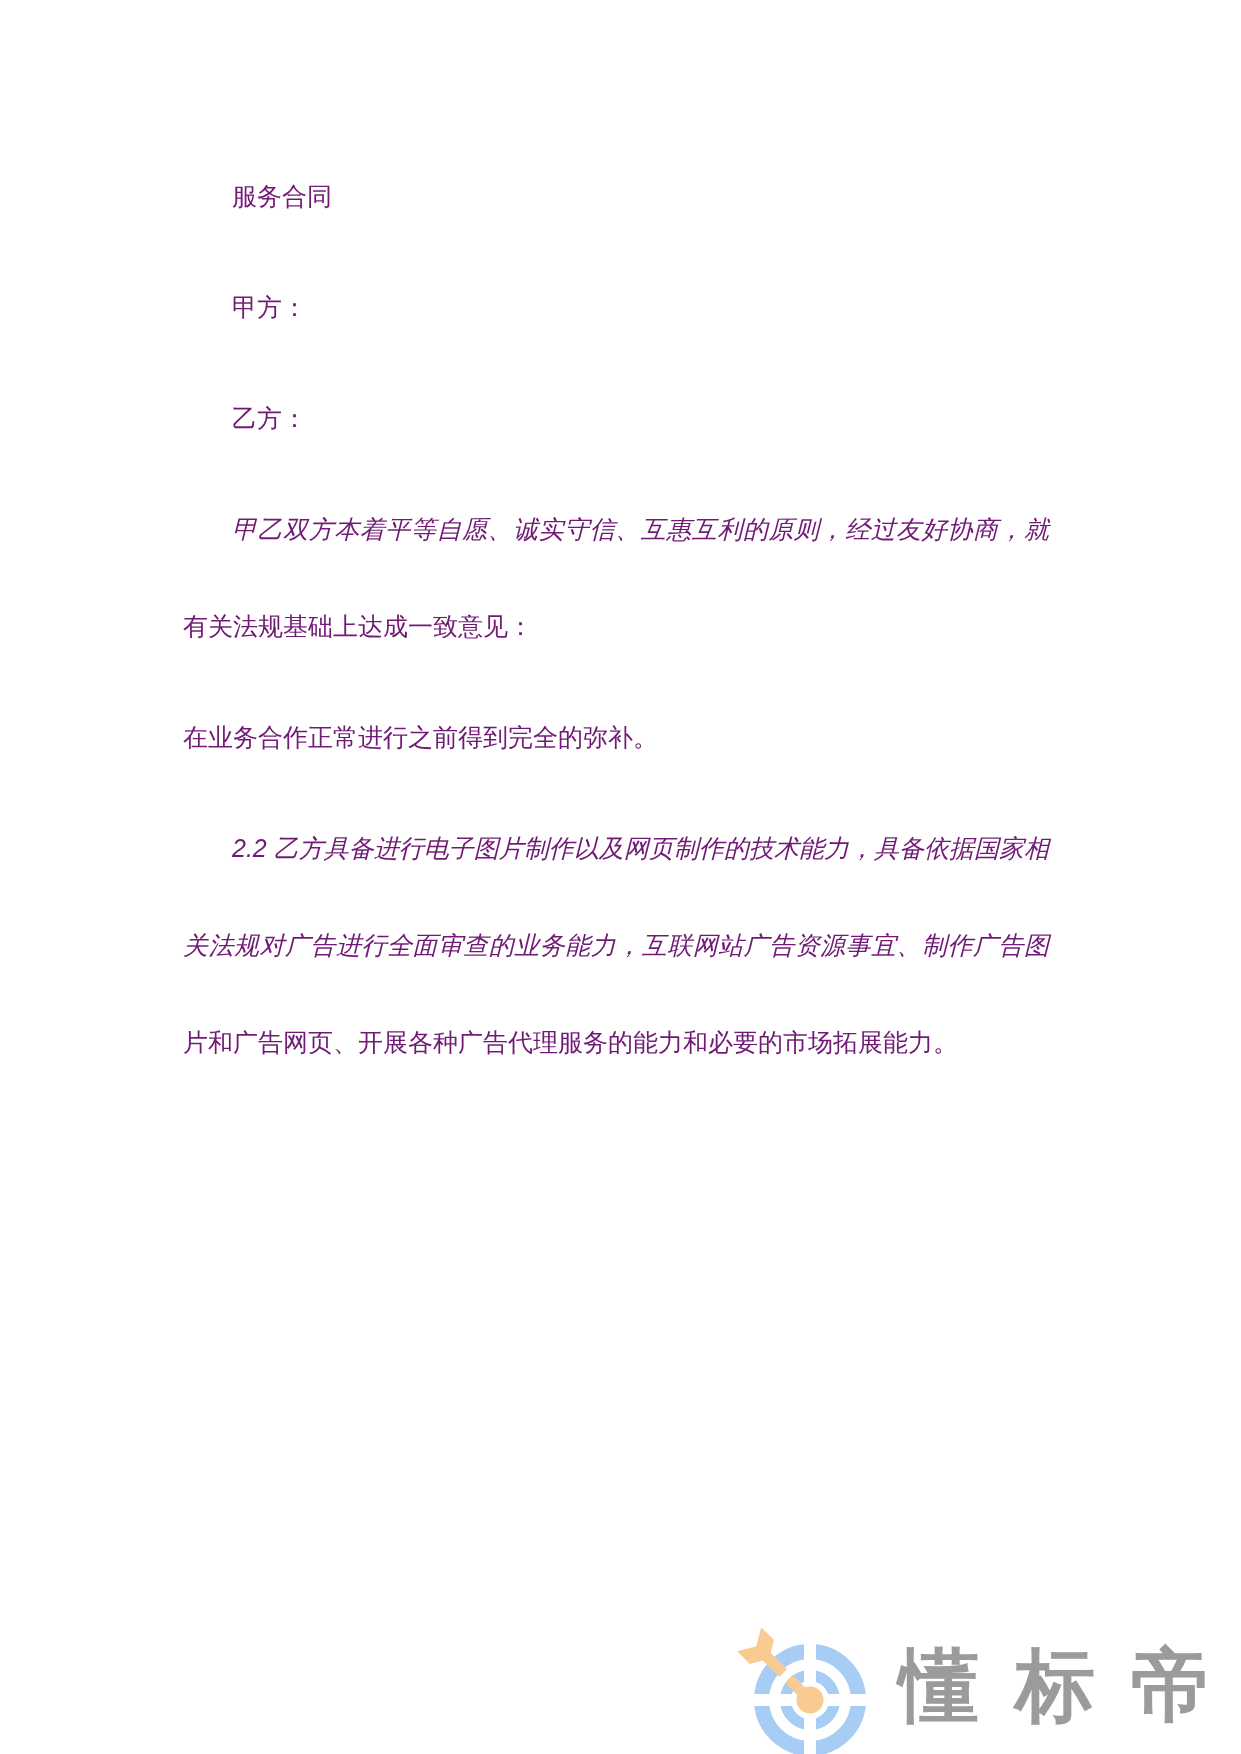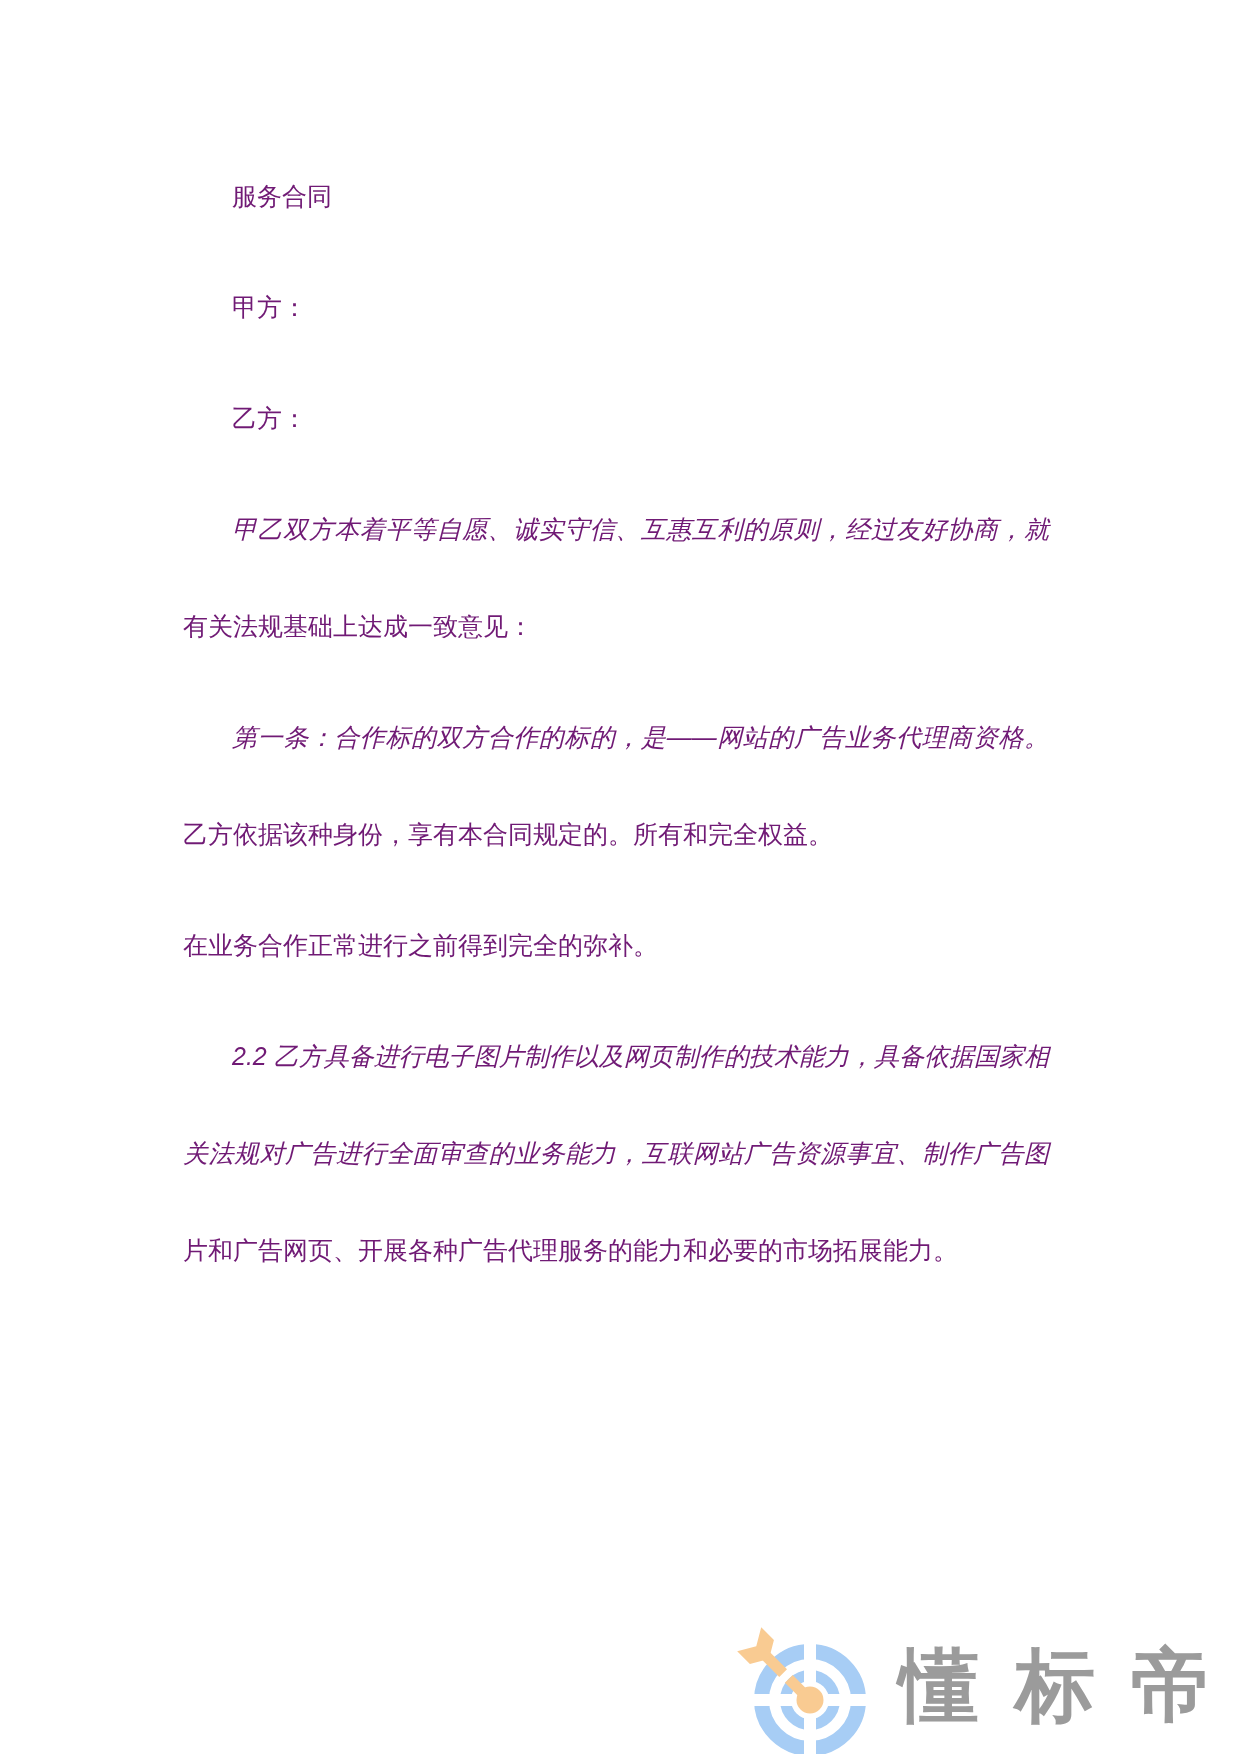--- a/index.html
+++ b/index.html
@@ -83,24 +83,20 @@
 
     <div class="para">
       <div class="ln ind">乙方：</div>
     </div>
 
     <div class="para">
       <div class="ln ind j">甲乙双方本着平等自愿、诚实守信、互惠互利的原则，经过友好协商，就</div>
       <div class="ln">有关法规基础上达成一致意见：</div>
     </div>
 
-    <div class="para">
-      <div class="ln ind j">第一条：合作标的双方合作的标的，是——网站的广告业务代理商资格。</div>
-      <div class="ln">乙方依据该种身份，享有本合同规定的。所有和完全权益。</div>
-    </div>
 
     <div class="para">
       <div class="ln">在业务合作正常进行之前得到完全的弥补。</div>
     </div>
 
 
     <div class="para">
       <div class="ln ind j">2.2 乙方具备进行电子图片制作以及网页制作的技术能力，具备依据国家相</div>
       <div class="ln j">关法规对广告进行全面审查的业务能力，互联网站广告资源事宜、制作广告图</div>
       <div class="ln">片和广告网页、开展各种广告代理服务的能力和必要的市场拓展能力。</div>

